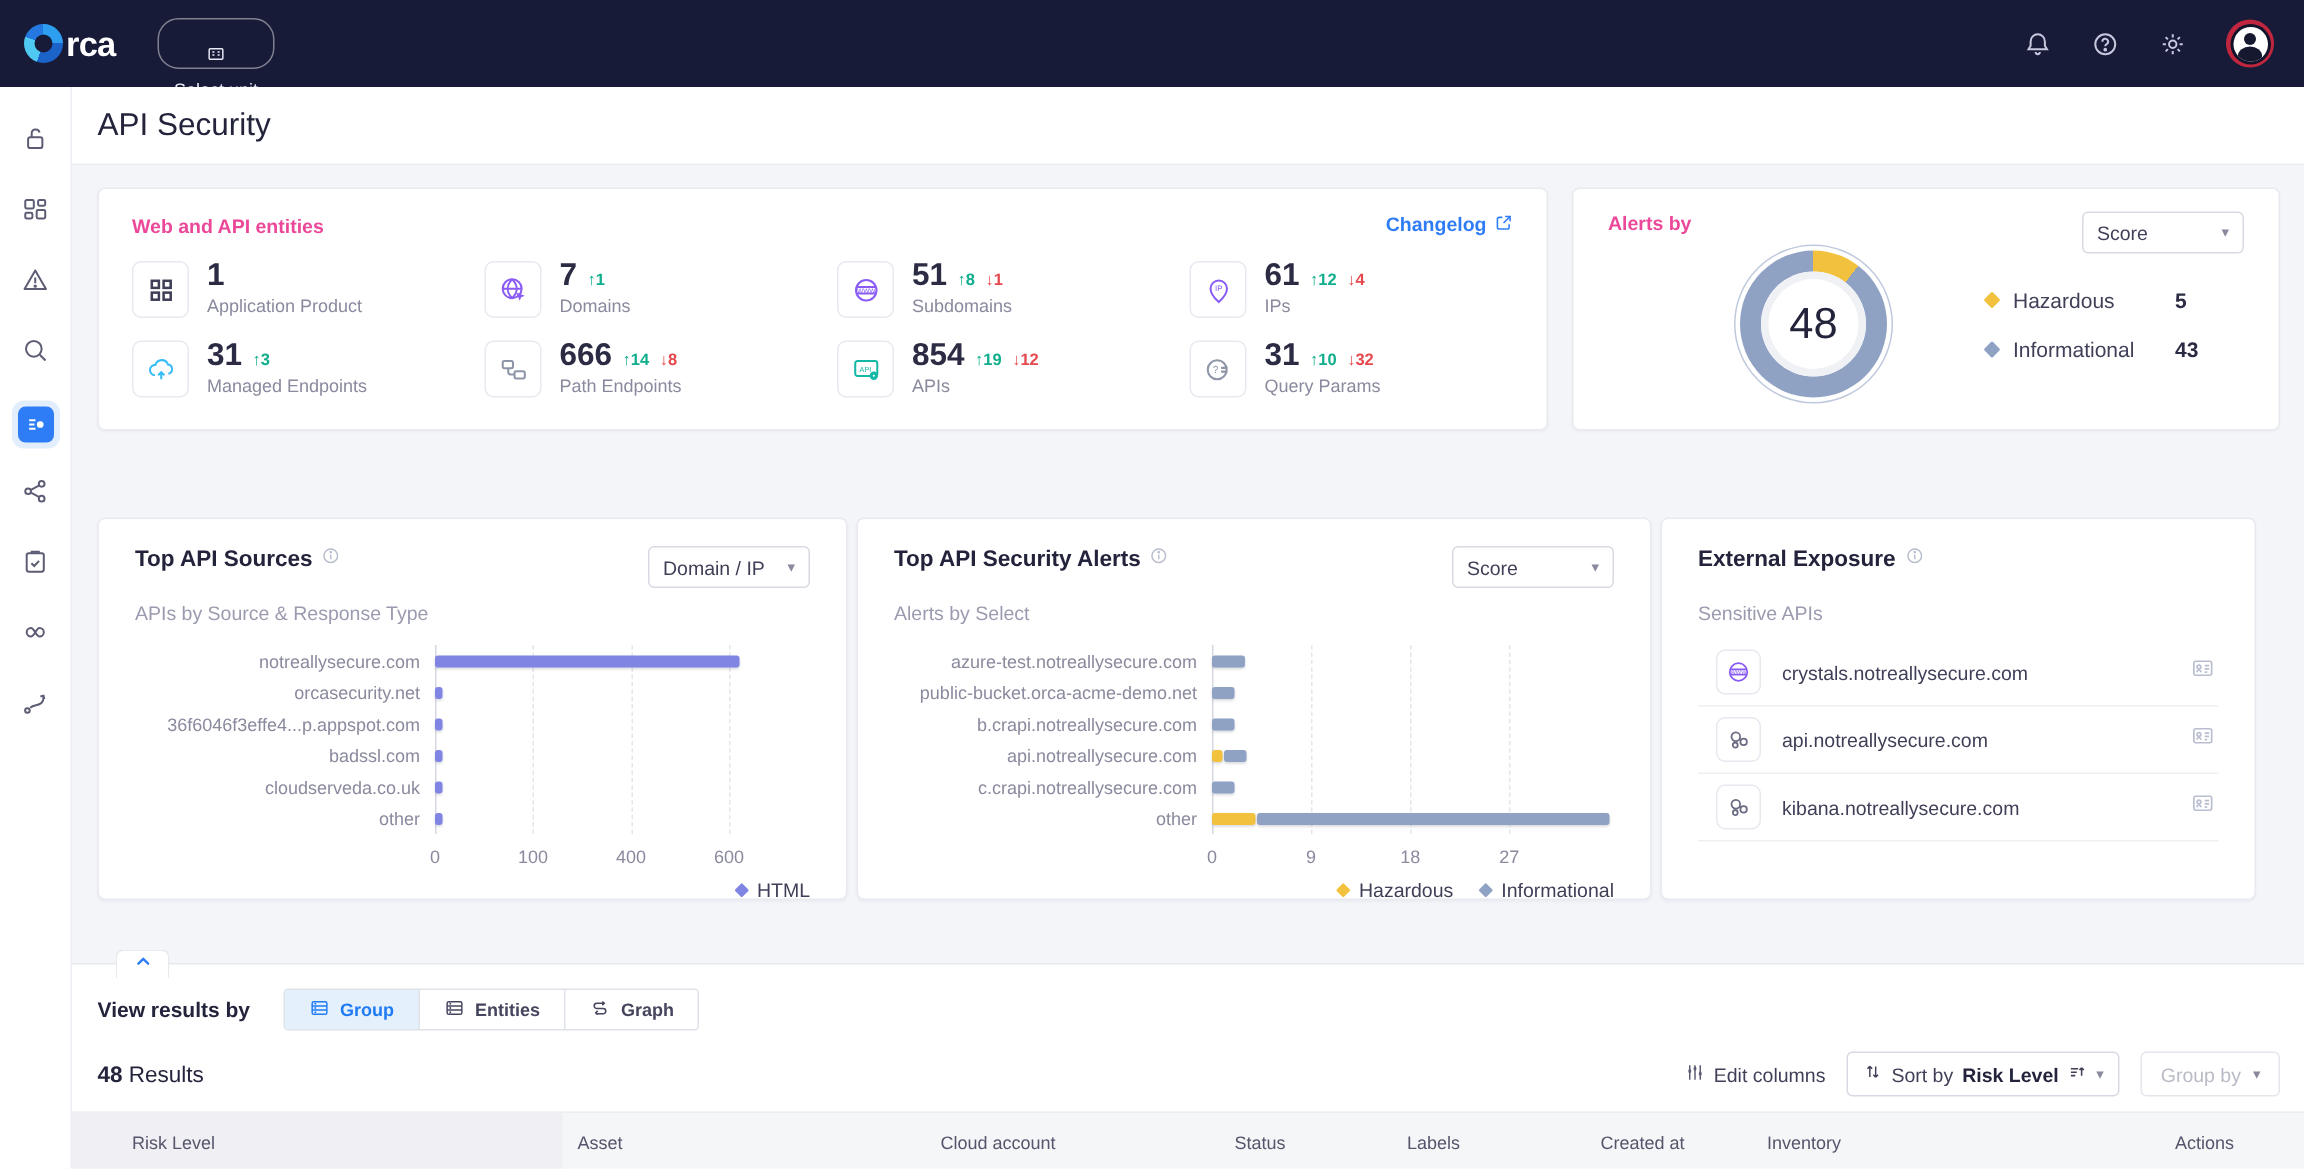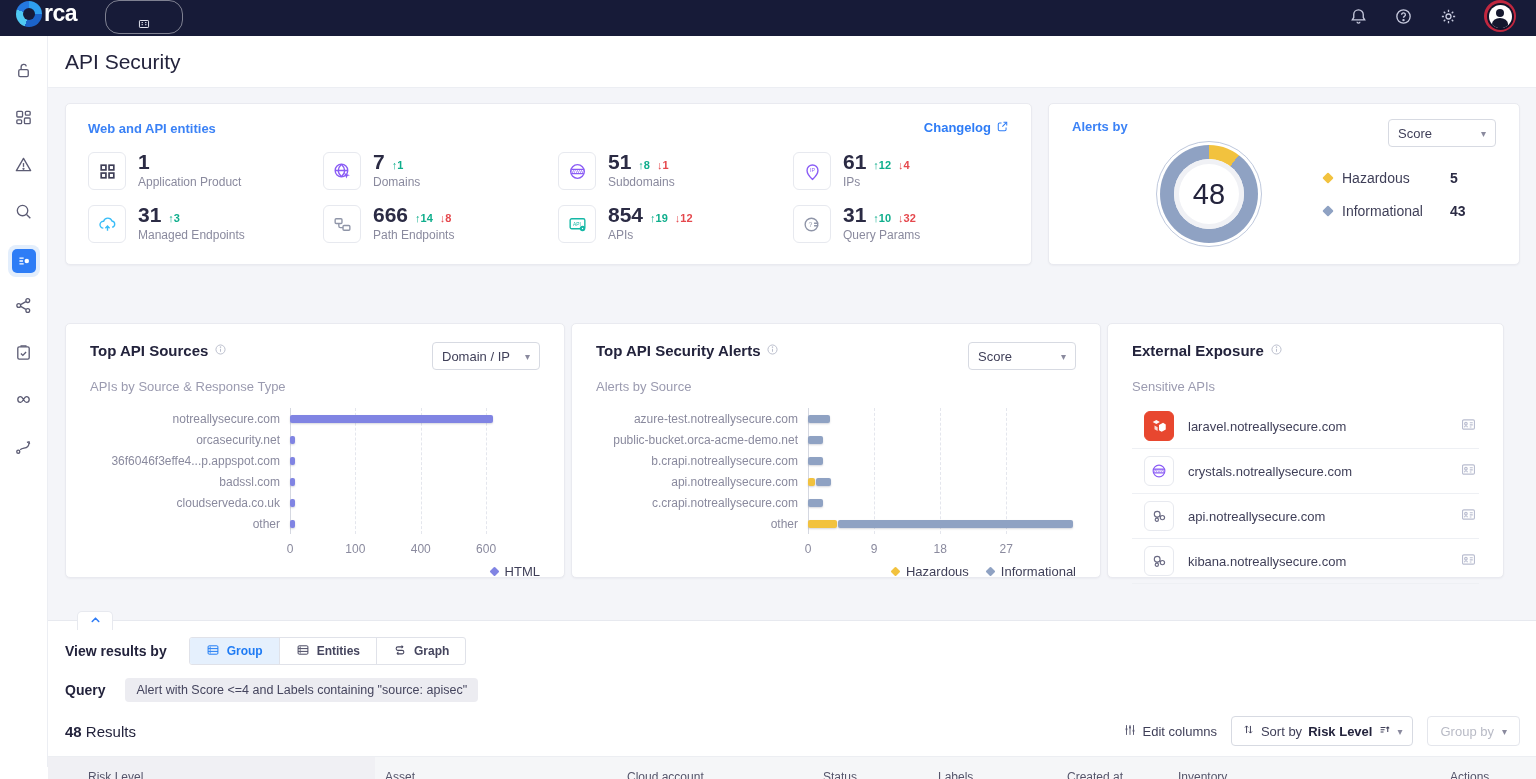--- a/index.html
+++ b/index.html
@@ -1,20 +1,20 @@
 <!DOCTYPE html>
 <html><head>
 <meta charset="utf-8">
 <style>
   * { box-sizing: border-box; margin: 0; padding: 0; }
   html,body { width:1536px; height:779px; overflow:hidden; }
   body { font-family:"Liberation Sans",sans-serif; background:#fff; color:#24243e; }
 
   
-  .topbar { height:36px; background:#171b38; display:flex; align-items:flex-start; padding:0 20px 0 16px; }
+  .topbar { height:58px; background:#171b38; display:flex; align-items:center; padding:0 20px 0 16px; }
   .logo { display:flex; align-items:center; gap:2px; margin-right:28px; cursor:pointer;}
   .logo-o { width:26px; height:26px; border-radius:50%;
     background:conic-gradient(#2e9ff0 0 90deg,#1b63c9 90deg 200deg,#4fc9f2 200deg 290deg,#2478e0 290deg 360deg);
     position:relative;}
   .logo-o::after { content:""; position:absolute; inset:7px; border-radius:50%; background:#171b38; }
   .logo-text { color:#fff; font-size:23px; font-weight:bold; letter-spacing:-0.5px; }
   .select-unit { display:flex; align-items:center; gap:7px; height:30px; padding:16px 10px;
     border:1px solid rgba(255,255,255,.45); border-radius:14px; background:transparent; color:#e8eaf4;
     font-size:12px; cursor:pointer; font-family:inherit;flex-direction:column;}
   .select-unit svg { width:14px; height:14px; }
@@ -39,21 +39,21 @@
   .main { flex:1; display:flex; flex-direction:column; min-width:0;}
   .titlebar { height:52px; background:#fff; border-bottom:1px solid #eceef3; display:flex; align-items:center; padding-left:17px;}
   .titlebar h1 { font-size:21px; font-weight:500; color:#23233c; }
   .content { flex:1; background:#f4f5f9; display:flex; flex-direction:column; min-height:0;}
   .content-pad { padding:15px 16px 0 17px; }
 
   
   .card { background:#fff; border:1px solid #e9eaf0; border-radius:5px; box-shadow:0 1px 2px rgba(20,27,60,.04);}
   .row1 { display:flex; gap:16px; }
   .we-card { width:967px; height:162px; padding:16px 22px; }
-  .card-title { font-size:13px; font-weight:bold; color:#3b82f6; }
+  .card-title { font-size:13px; font-weight:bold; color:#ec4899; }
   .we-head { display:flex; justify-content:space-between; align-items:center;}
   .changelog { display:flex; align-items:flex-start; gap:5px; color:#2e7cf6; font-size:13px; font-weight:bold; cursor:pointer;}
   .changelog svg { width:13px; height:13px; }
   .stats-grid { margin-top:16px; display:grid; grid-template-columns:repeat(4,235px); row-gap:15px; }
   .stat { display:flex; gap:12px; align-items:flex-start;}
   .stat-tile { width:38px; height:38px; border:1px solid #e7e9ef; border-radius:6px; display:flex; align-items:center; justify-content:center; background:#fff;}
   .stat-tile svg { width:21px; height:21px; }
   .stat-valrow { display:flex; align-items:baseline; gap:7px; }
   .stat-val { font-size:21px; font-weight:600; color:#2b2b44; line-height:20px;}
   .delta { font-size:11px; font-weight:bold; }
@@ -528,21 +528,21 @@
             <div class="ch-head">
               <div>
                 <div class="ch-title">
                     <span>Top API Security Alerts</span>
                     <span><svg viewBox="0 0 20 20" fill="none" stroke="currentColor" stroke-width="1.5">
                         <circle cx="10" cy="10" r="7"></circle>
                         <path d="M10 9v4.5"></path>
                         <circle cx="10" cy="6.3" r="0.6" fill="currentColor"></circle>
                       </svg></span>
                   </div>
-                <div class="ch-sub">Alerts by Source</div>
+                <div class="ch-sub">Alerts by Select</div>
               </div>
               <div class="select-box">
                 <span>Score</span>
                 <span class="caret">▾</span>
               </div>
             </div>
             <div class="hb-zone">
                 <div class="hb-grid" style="left: 212px;">
                   <div class="hb-axline" style="left: 0%;"></div>
                   <div class="hb-gridline" style="left: 24.6575%;"></div>
@@ -630,36 +630,20 @@
                         <circle cx="10" cy="10" r="7"></circle>
                         <path d="M10 9v4.5"></path>
                         <circle cx="10" cy="6.3" r="0.6" fill="currentColor"></circle>
                       </svg></span>
                   </div>
                 <div class="ch-sub">Sensitive APIs</div>
               </div>
             </div>
             <div class="exp-list" id="exp-list">
                 <div class="exp-row">
-                  <div class="exp-tile laravel">
-                    <svg viewBox="0 0 20 20">
-                      <path d="m3 5.5 4-2.2 4 2.2-4 2.2Z" fill="#fff" opacity=".95"></path>
-                      <path d="m10 9 4.5-2.5 3 1.7v5.6l-4.5 2.5L10 14.6Z" fill="#fff"></path>
-                      <path d="m5 9.5 3.5 2v4L5 13.5Z" fill="#fff" opacity=".8"></path>
-                    </svg>
-                  </div>
-                  <span class="exp-domain">laravel.notreallysecure.com</span>
-                  <span class="exp-action"><svg viewBox="0 0 20 20" fill="none" stroke="currentColor" stroke-width="1.3">
-                      <rect x="3" y="4.5" width="14" height="11" rx="1.5"></rect>
-                      <circle cx="7" cy="9" r="1.5"></circle>
-                      <path d="M5.2 13.2c.4-1.2 1-1.8 1.8-1.8s1.4.6 1.8 1.8"></path>
-                      <path d="M11.5 8h3.5M11.5 10.5h3.5M11.5 13h2"></path>
-                    </svg></span>
-                </div>
-                <div class="exp-row">
                   <div class="exp-tile">
                     <svg viewBox="0 0 20 20" fill="none" stroke="#8a5cf5" stroke-width="1.3">
                       <circle cx="10" cy="10" r="6.5"></circle>
                       <path d="M4 8h12M4 12h12"></path>
                       <text x="10" y="11.6" font-size="4.2" text-anchor="middle" fill="#8a5cf5" stroke="none" font-family="Liberation Sans,sans-serif">WWW</text>
                     </svg>
                   </div>
                   <span class="exp-domain">crystals.notreallysecure.com</span>
                   <span class="exp-action"><svg viewBox="0 0 20 20" fill="none" stroke="currentColor" stroke-width="1.3">
                       <rect x="3" y="4.5" width="14" height="11" rx="1.5"></rect>
@@ -736,24 +720,20 @@
               <div class="tab">
                 <span><svg viewBox="0 0 20 20" fill="none" stroke="currentColor" stroke-width="1.5">
                     <path d="M14 5.5H7a2.5 2.5 0 0 0 0 5h6a2.5 2.5 0 0 1 0 5H6"></path>
                     <path d="m12.2 3.8 1.8 1.7-1.8 1.7M7.8 12.8 6 14.5l1.8 1.7"></path>
                   </svg></span>
                 <span>Graph</span>
               </div>
             </div>
         </div>
 
-        <div class="query-row">
-          <span class="query-label">Query</span>
-          <span class="query-chip">Alert with Score &lt;=4 and Labels containing "source: apisec"</span>
-        </div>
 
         <div class="results-row">
           <span class="results-count"><b>48</b> <span>Results</span></span>
           <div class="results-right">
             <div class="editcols">
               <span><svg viewBox="0 0 20 20" fill="none" stroke="currentColor" stroke-width="1.4">
                     <path d="M5 3v14M10 3v14M15 3v14"></path>
                     <rect x="3.7" y="7" width="2.6" height="3.4" rx="1.2" fill="currentColor" stroke="none"></rect>
                     <rect x="8.7" y="4.6" width="2.6" height="3.4" rx="1.2" fill="currentColor" stroke="none"></rect>
                     <rect x="13.7" y="9.4" width="2.6" height="3.4" rx="1.2" fill="currentColor" stroke="none"></rect>

